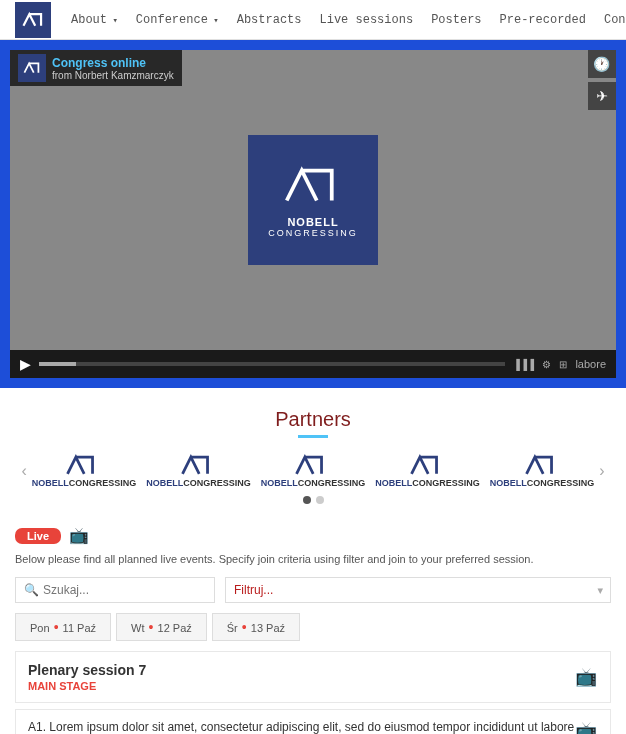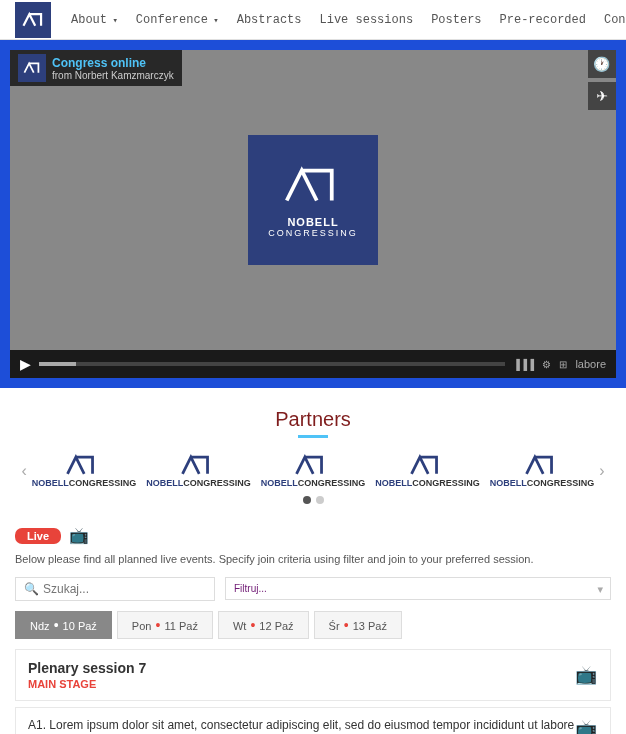--- a/index.html
+++ b/index.html
@@ -283,22 +283,22 @@
       top: 50%;
       transform: translateY(-50%);
       color: #aaa;
       font-size: 11px;
       pointer-events: none;
     }
     .filter-wrapper select {
       width: 100%;
       border: 1px solid #ddd;
       padding: 5px 24px 5px 8px;
-      font-size: 10px;
-      color: #701a75;
+      font-size: 12px;
+      color: #b91c1c;
       background: #fff;
       cursor: pointer;
       appearance: none;
       -webkit-appearance: none;
       outline: none;
     }
 
     
     .date-tabs {
       display: flex;
@@ -477,21 +477,20 @@
       <input type="text" placeholder="Szukaj..." style="">
     </div>
     <div class="filter-wrapper">
       <select>
         <option>Filtruj...</option>
       </select>
     </div>
   </div>
 
   <div class="date-tabs">
-    <div class="date-tab active">Ndz <span class="dot-sep">•</span> 10 Paź</div>
     <div class="date-tab">Pon <span class="dot-sep">•</span> 11 Paź</div>
     <div class="date-tab">Wt <span class="dot-sep">•</span> 12 Paź</div>
     <div class="date-tab">Śr <span class="dot-sep">•</span> 13 Paź</div>
   </div>
 
   <div class="session-card">
     <div>
       <div class="session-title">Plenary session 7</div>
       <div class="session-sub">MAIN STAGE</div>
     </div>

